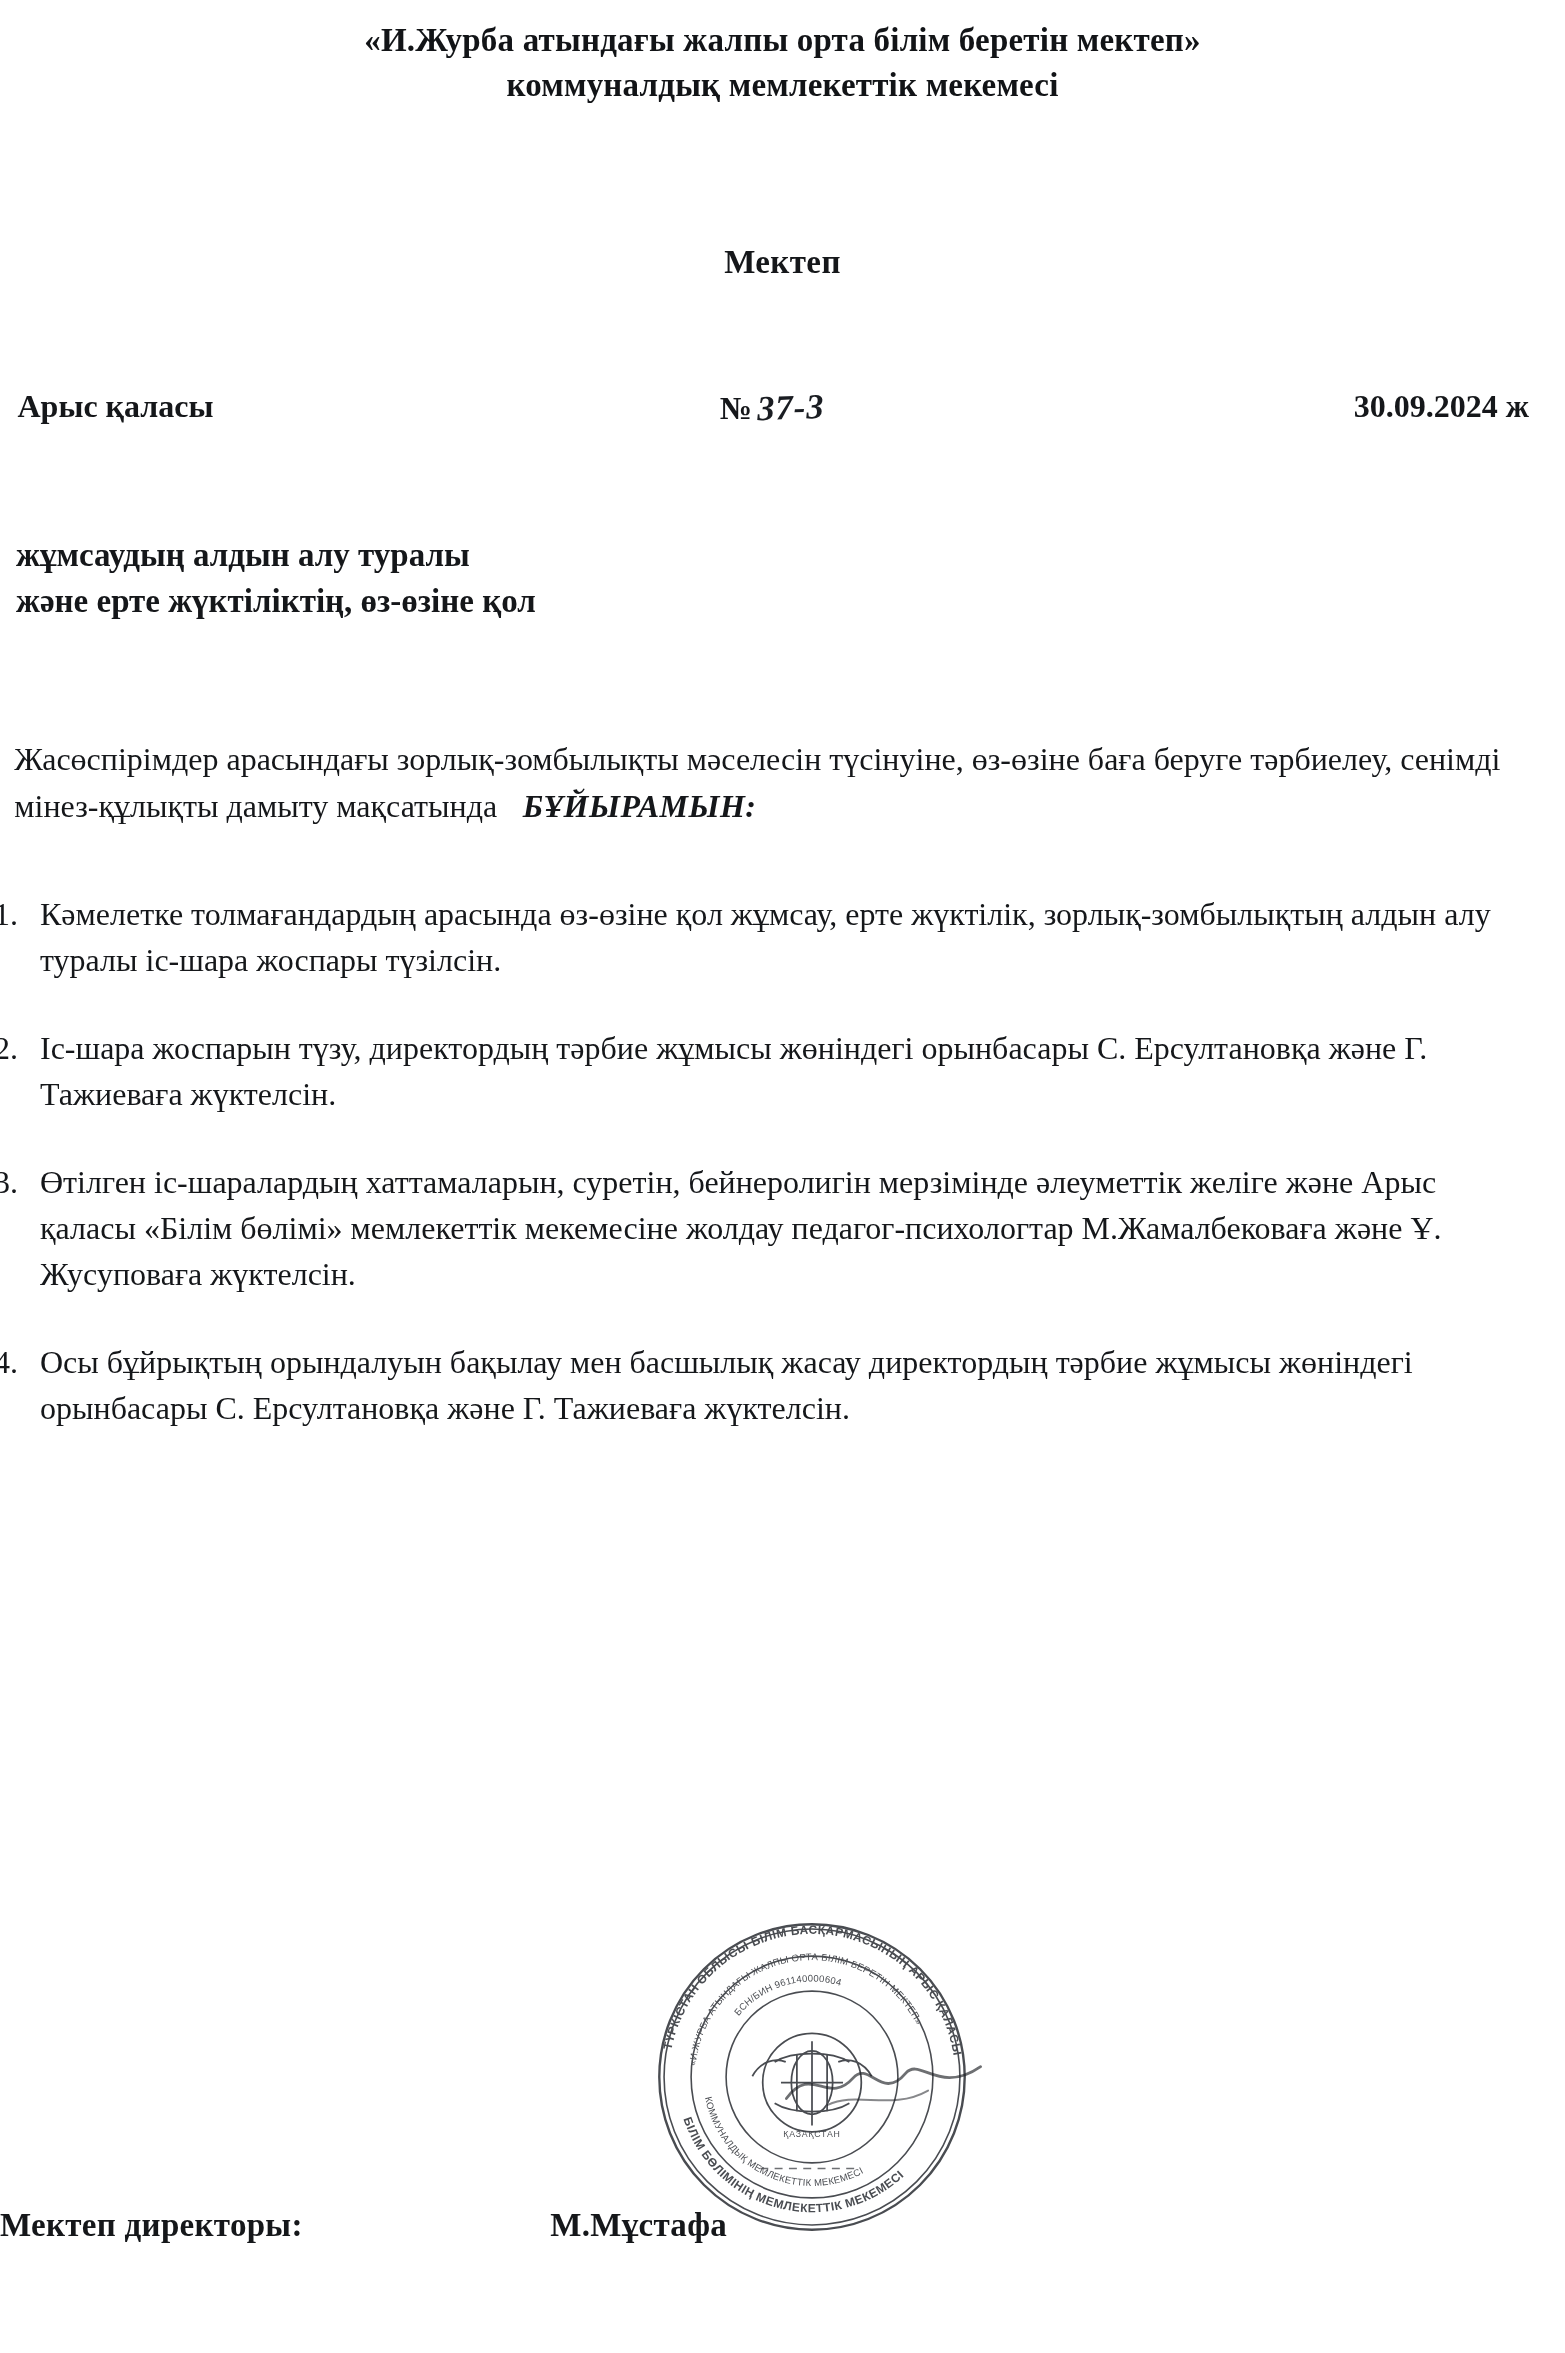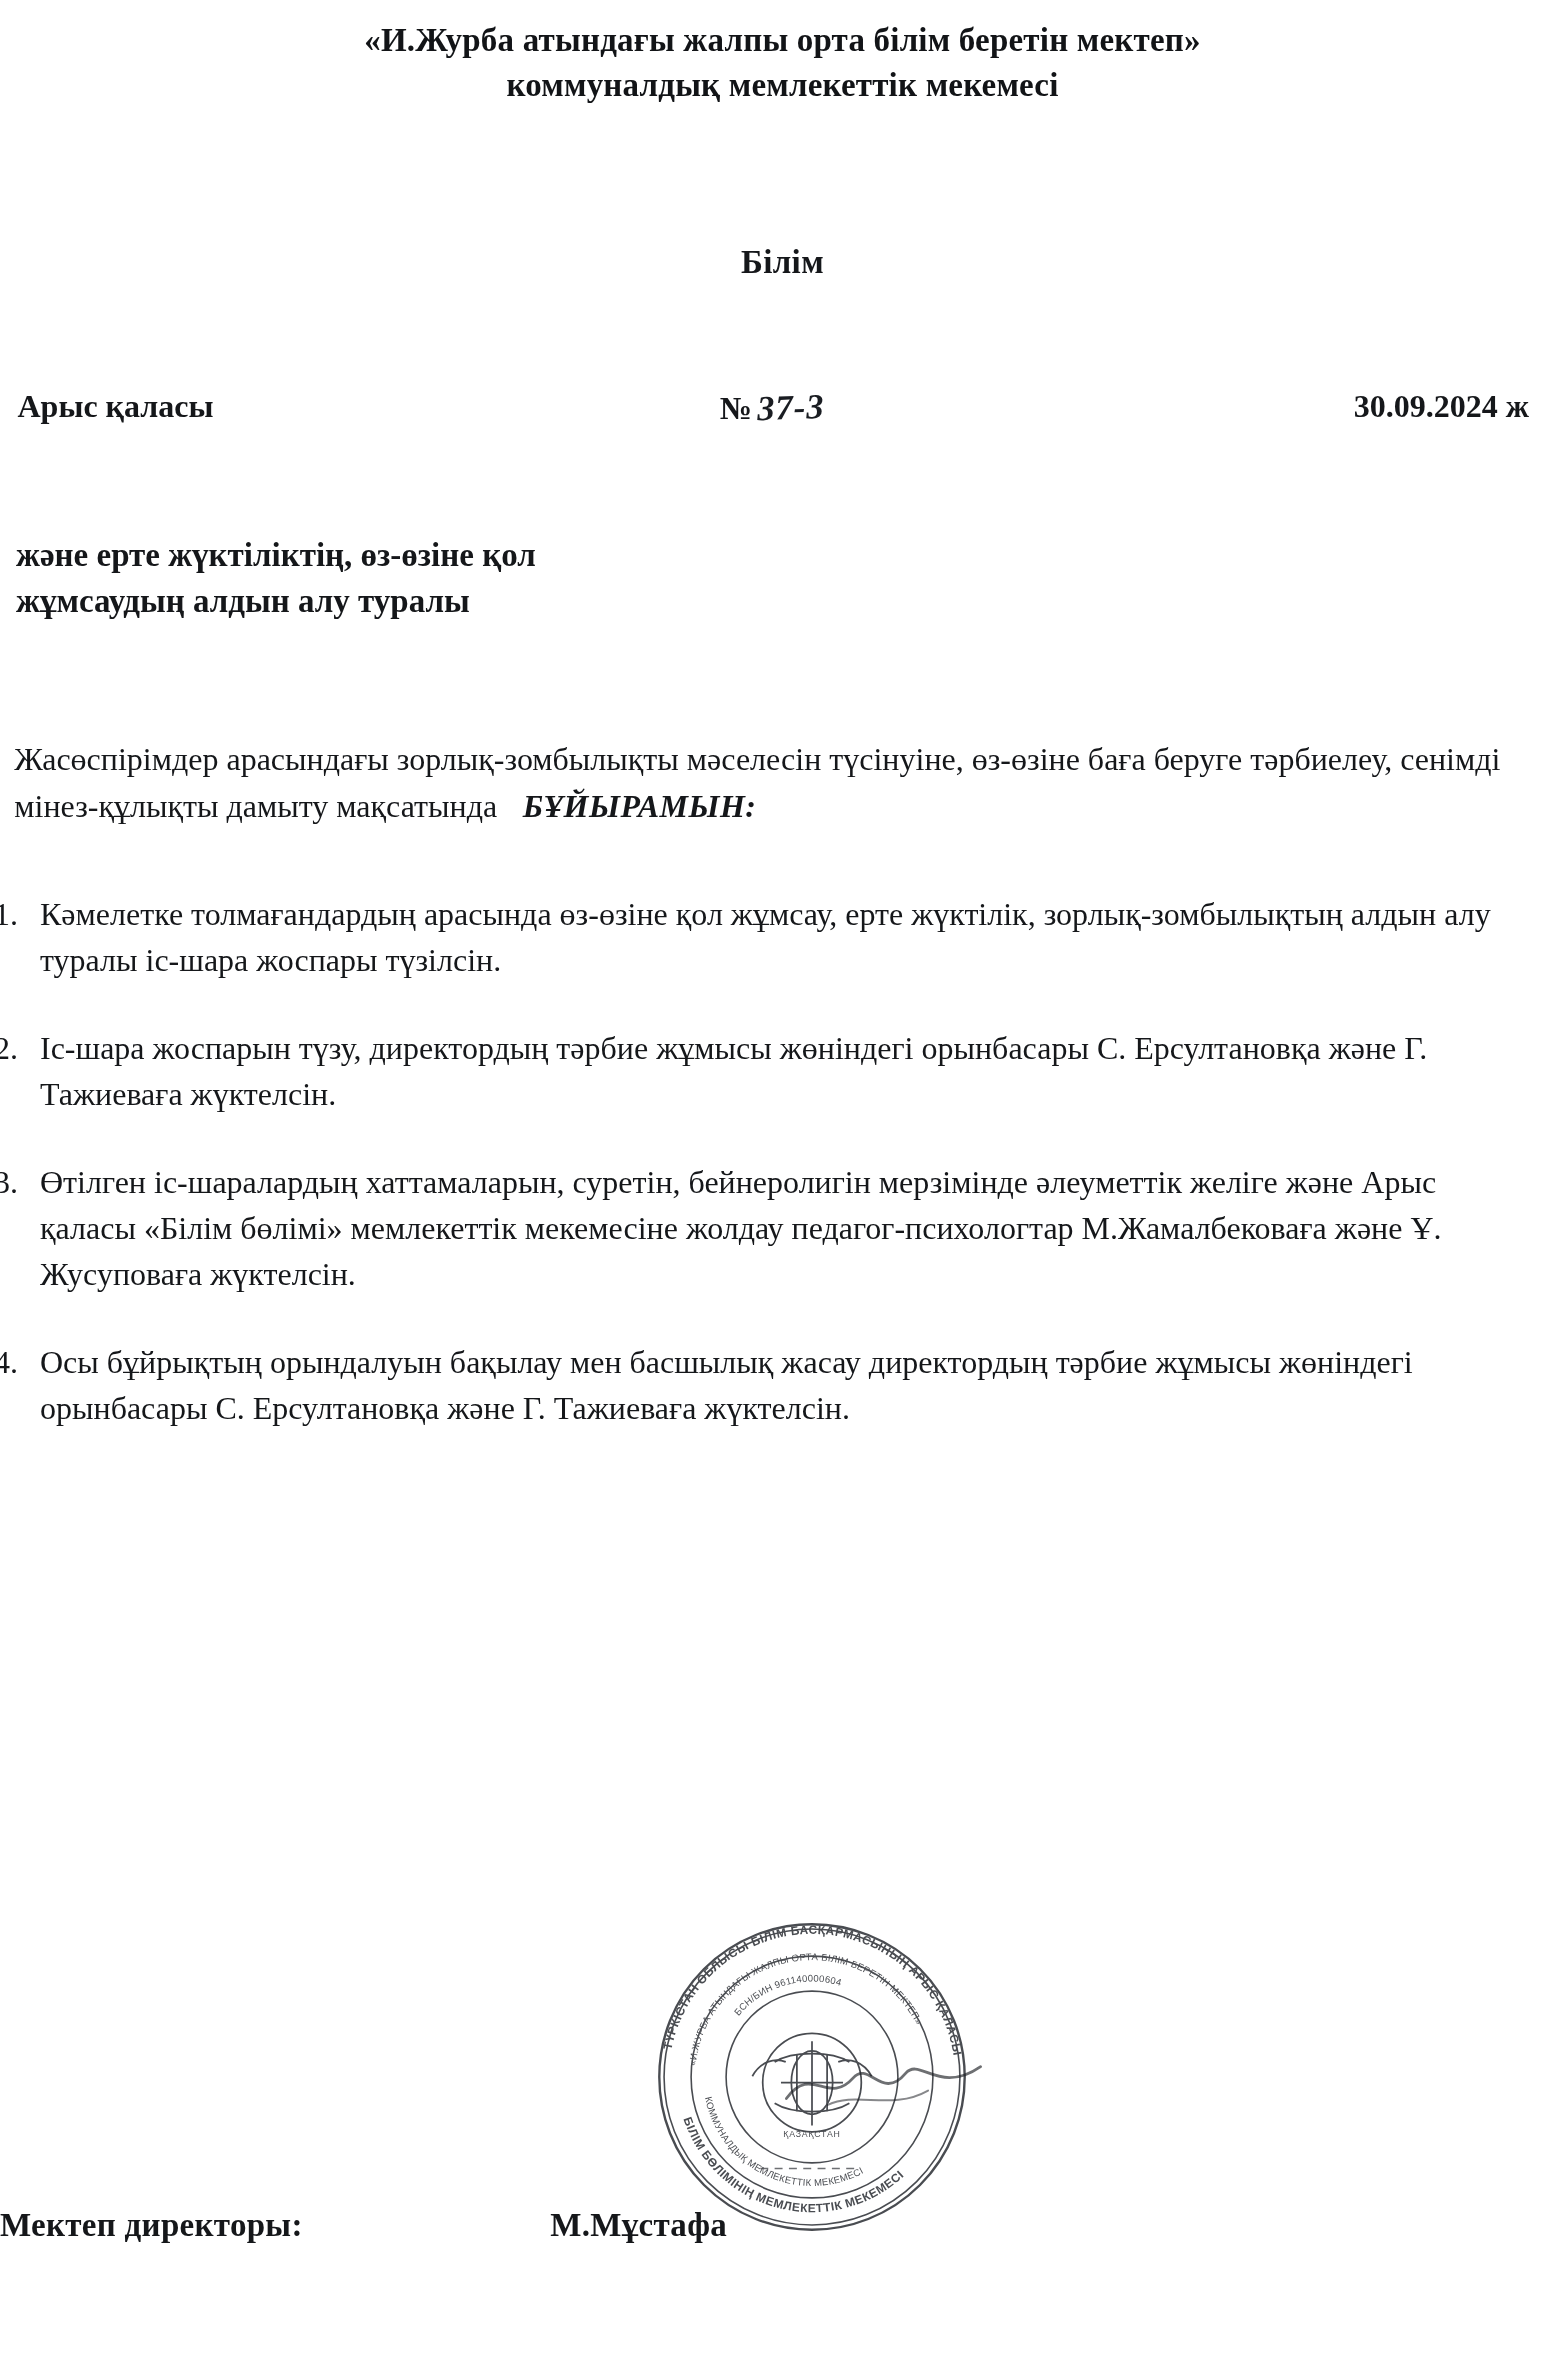--- a/index.html
+++ b/index.html
@@ -171,34 +171,34 @@
 </head>
 <body>
 
 <div class="page">
 
   <div class="org-header">
     <span class="line1">«И.Журба атындағы жалпы орта білім беретін мектеп»</span>
     <span class="line2">коммуналдық мемлекеттік  мекемесі</span>
   </div>
 
-  <div class="doc-type">Білім</div>
+  <div class="doc-type">Мектеп</div>
 
   <div class="meta-row">
     <div class="meta-city">Арыс қаласы</div>
     <div class="meta-number">
       <span>№</span>
       <span class="num-value">37-3</span>
     </div>
     <div class="meta-date">30.09.2024 ж</div>
   </div>
 
   <div class="subject">
+    <span>жұмсаудың алдын алу туралы</span>
     <span>және ерте жүктіліктің, өз-өзіне қол</span>
-    <span>жұмсаудың алдын алу туралы</span>
   </div>
 
   <p class="preamble">
     <span>Жасөспірімдер арасындағы зорлық-зомбылықты мәселесін түсінуіне, өз-өзіне баға беруге тәрбиелеу, сенімді мінез-құлықты дамыту мақсатында</span>
     <span class="order-word">БҰЙЫРАМЫН:</span>
   </p>
 
   <ol class="items">
     <li><span>Кәмелетке толмағандардың арасында өз-өзіне қол жұмсау, ерте жүктілік, зорлық-зомбылықтың алдын алу туралы іс-шара жоспары түзілсін.</span></li>
     <li><span>Іс-шара жоспарын түзу, директордың тәрбие жұмысы жөніндегі орынбасары С. Ерсултановқа және Г. Тажиеваға жүктелсін.</span></li>

